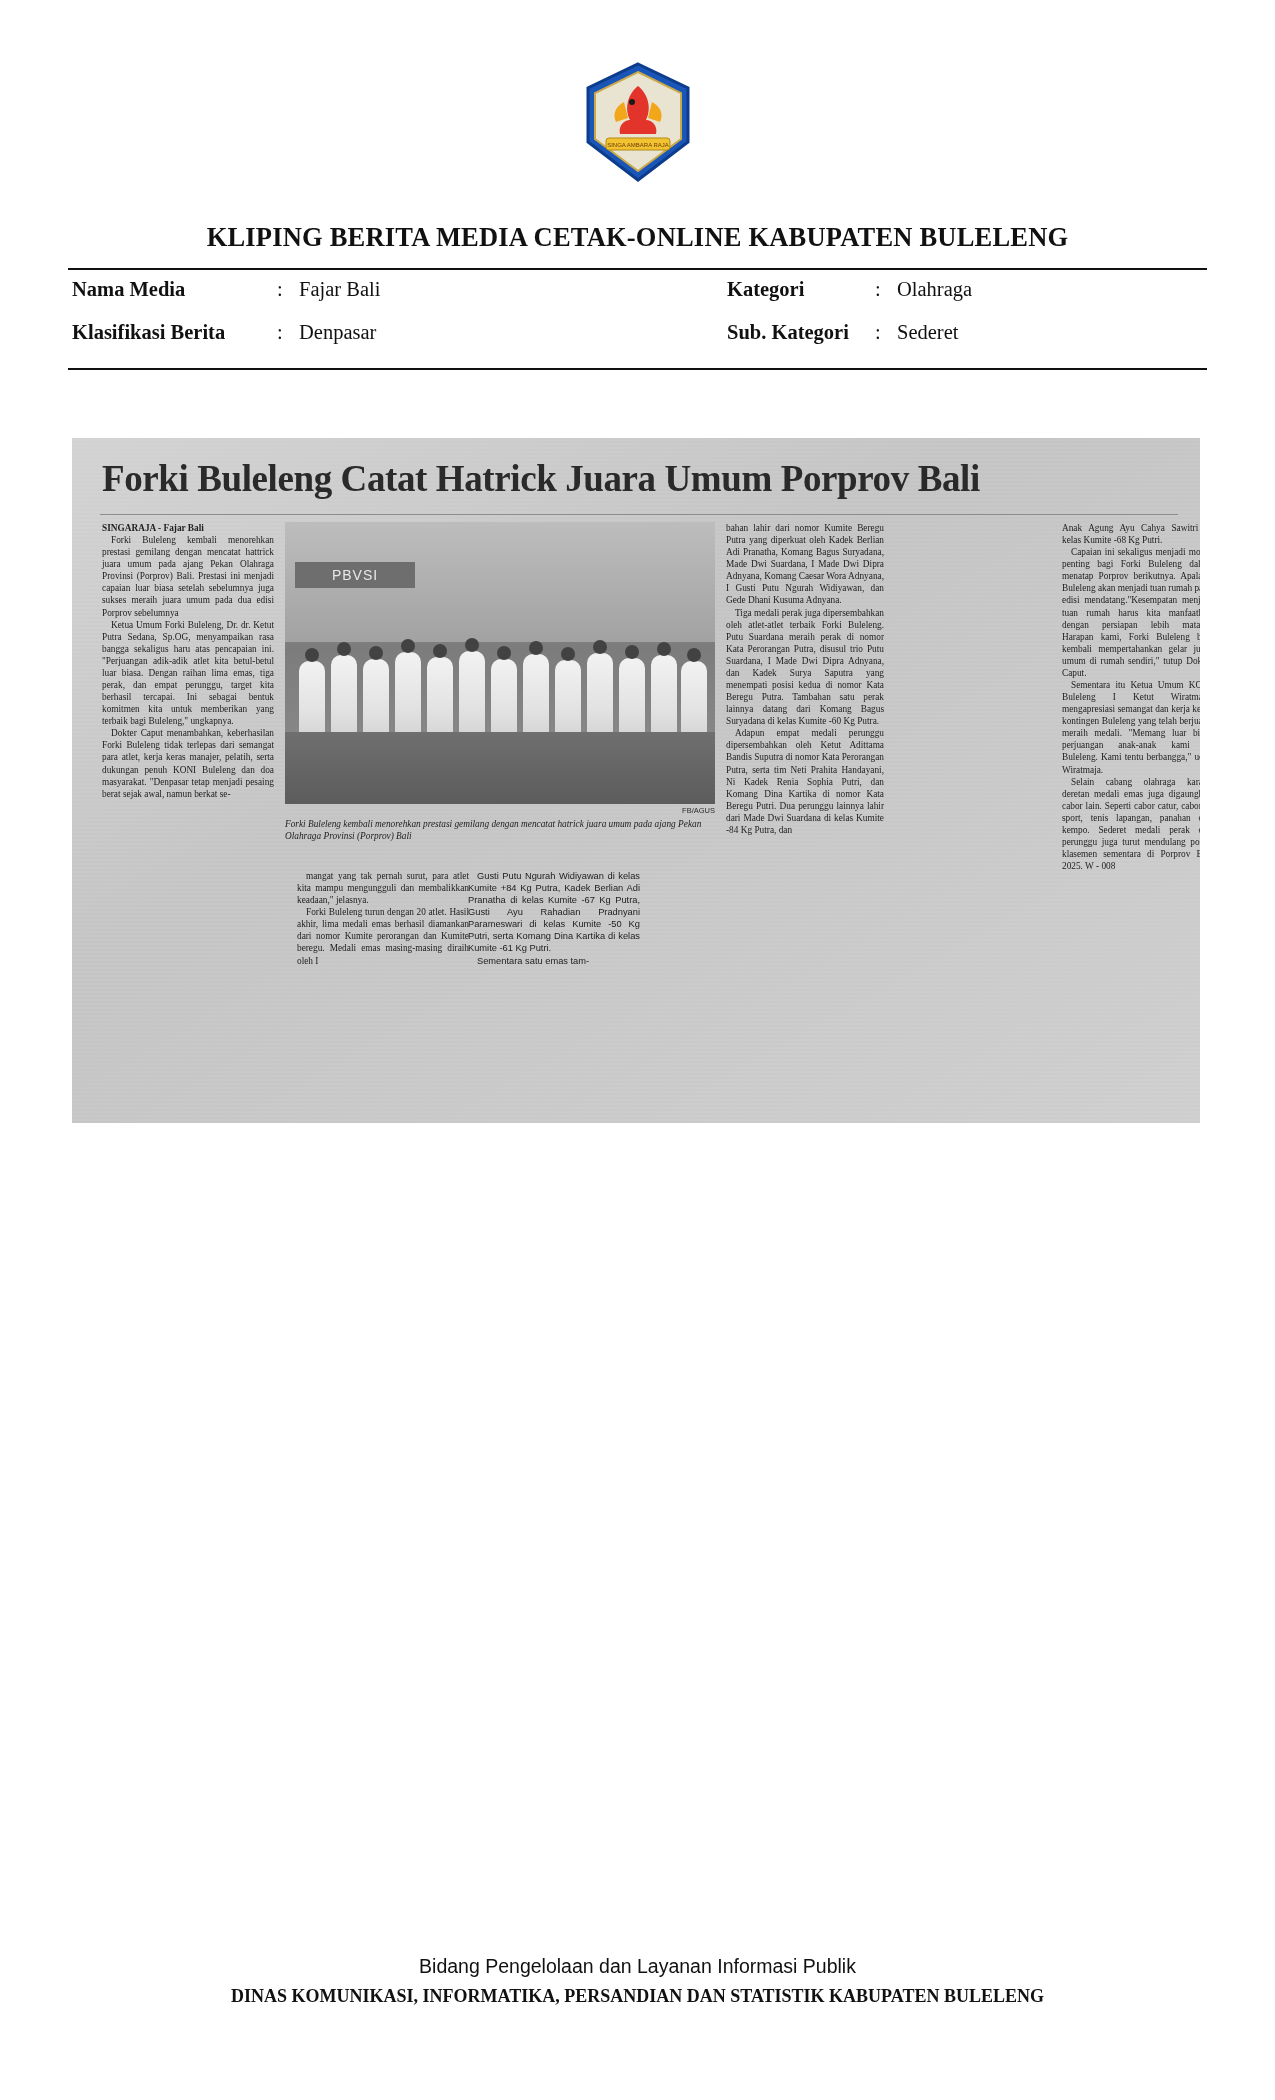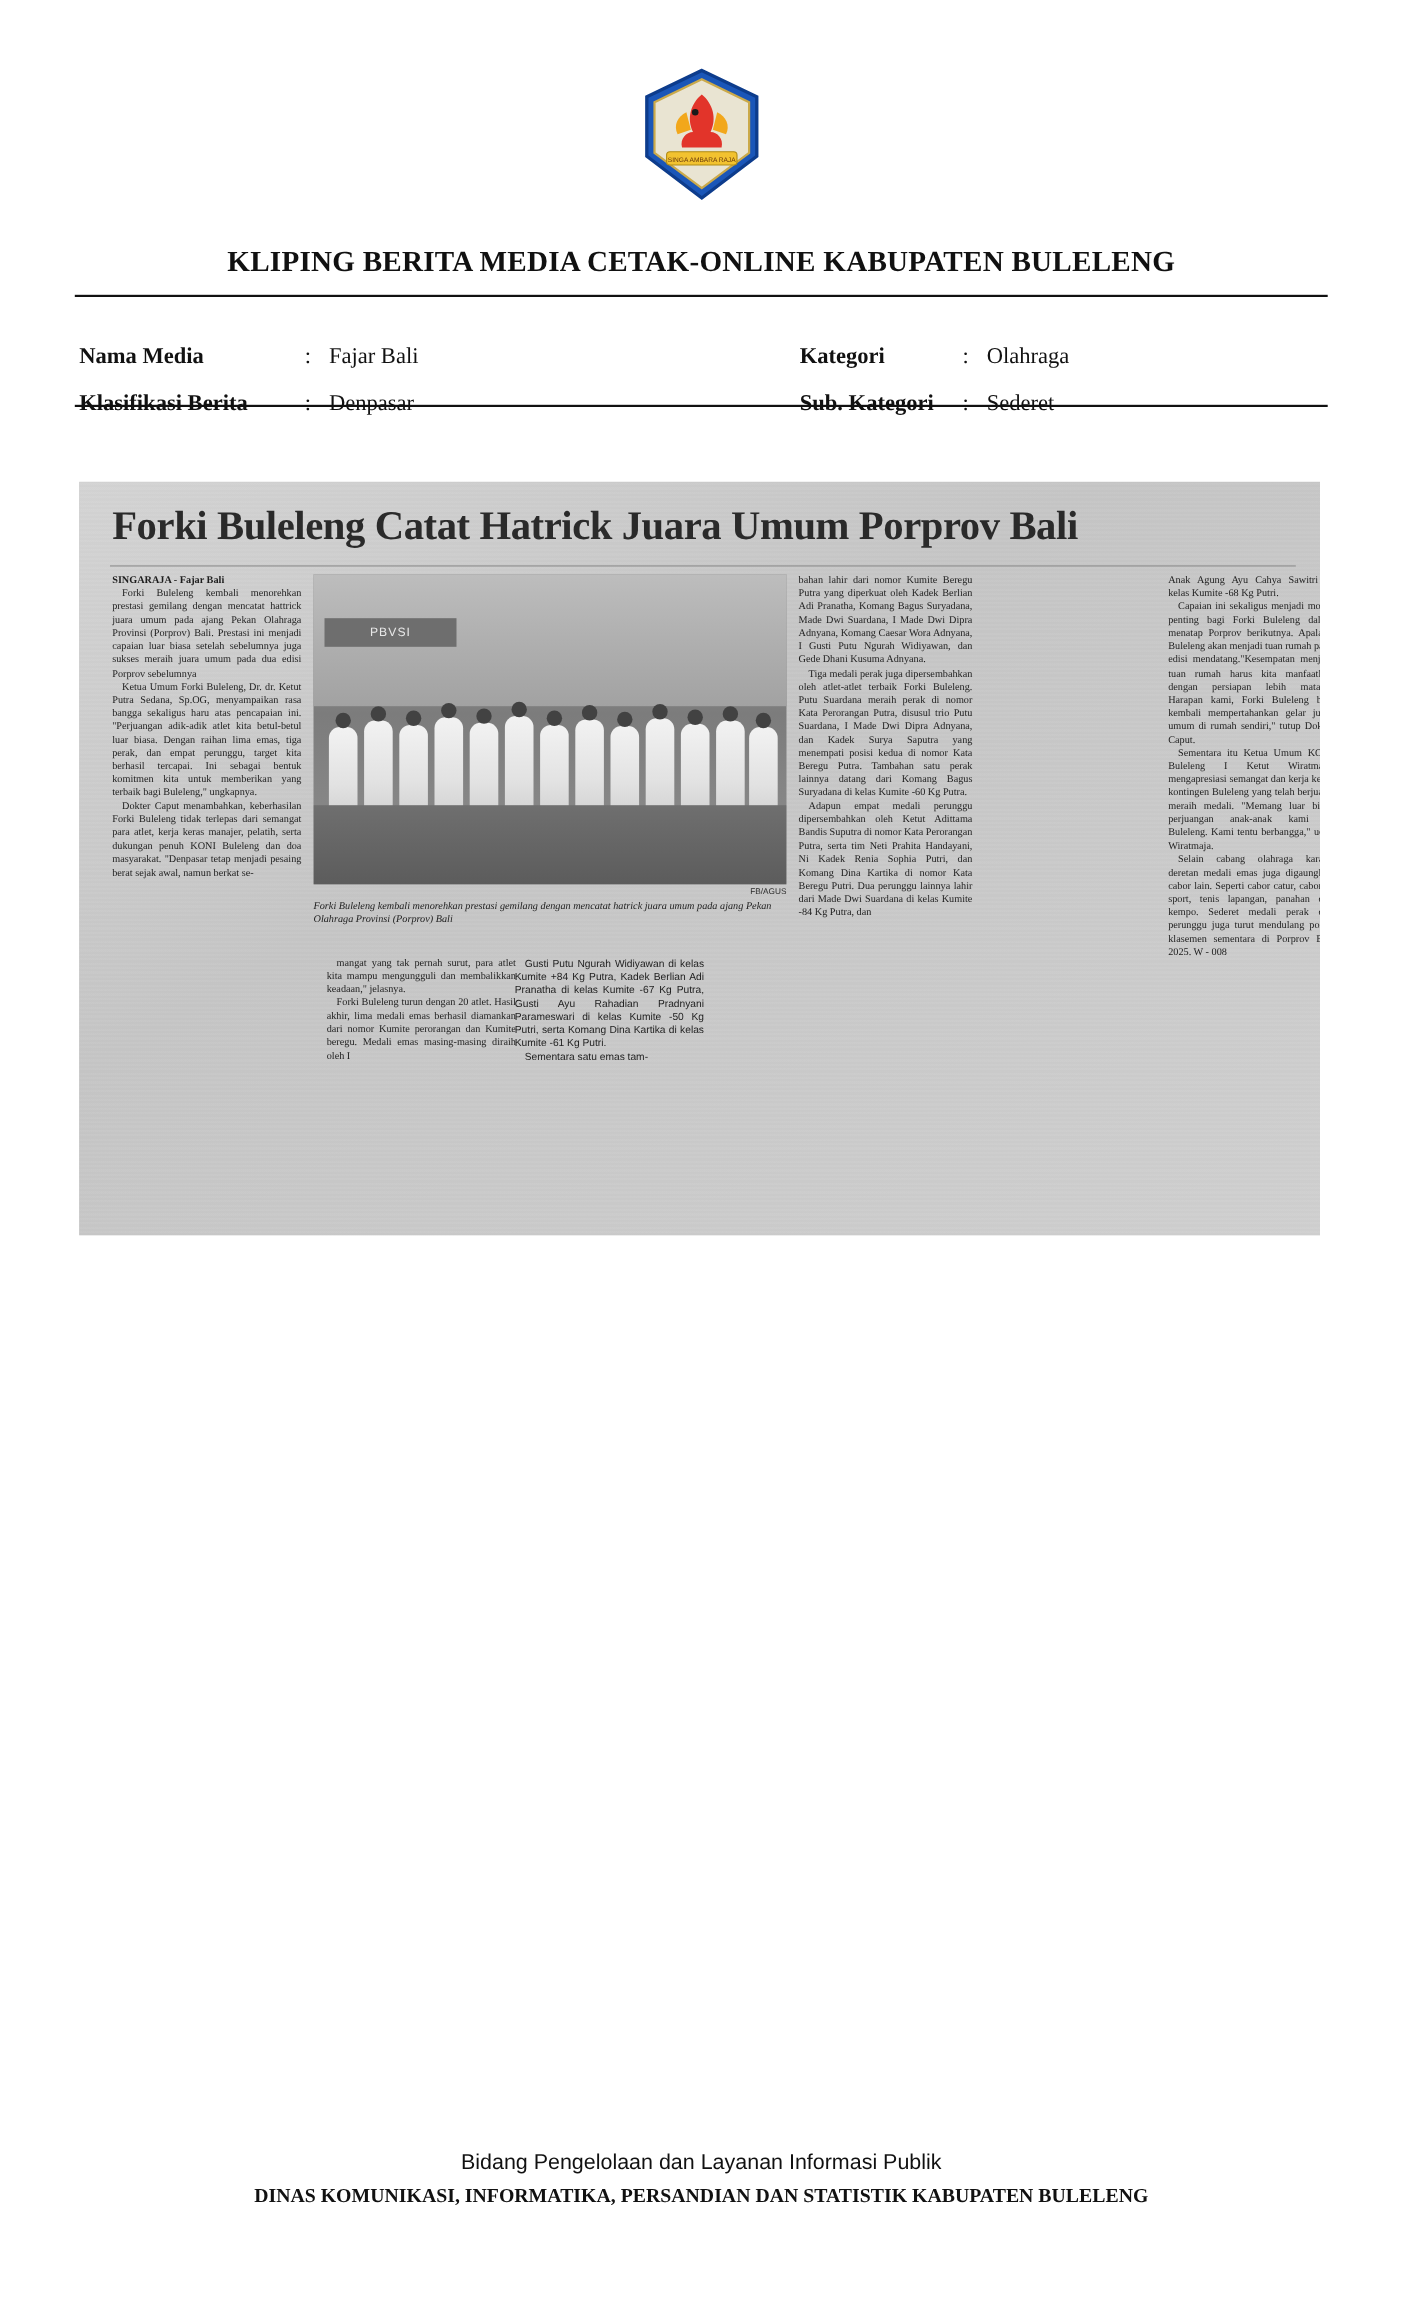--- a/index.html
+++ b/index.html
@@ -73,21 +73,20 @@
   }
   .meta-cell {
     display: flex;
     align-items: baseline;
   }
   .meta-cell.left { width: 655px; }
   .meta-label {
     font-weight: bold;
     font-size: 20.5px;
     font-family: "Liberation Serif", serif;
-    margin-top: 35px;
   }
   .meta-label.l1 { width: 205px; }
   .meta-label.l2 { width: 148px; }
   .meta-colon {
     width: 22px;
     font-size: 20.5px;
   }
   .meta-value {
     font-size: 20.5px;
     font-family: "Liberation Serif", serif;
@@ -171,21 +170,21 @@
     height: 282px;
     background: linear-gradient(180deg,#9a9a9a 0%, #7c7c7c 45%, #8f8f8f 100%);
     overflow: hidden;
   }
   .photo .wall {
     position:absolute; left:0; top:0; right:0; height:120px;
     background: linear-gradient(180deg,#bdbdbd,#a2a2a2);
   }
   .photo .banner {
     position:absolute; left:10px; top:40px; width:120px; height:26px;
-    background:#6e6e6e; color:#e8e8e8; font-size:11px; font-family:"Liberation Sans",sans-serif;
+    background:#6e6e6e; color:#e8e8e8; font-size:14px; font-family:"Liberation Sans",sans-serif;
     display:flex; align-items:center; justify-content:center; letter-spacing:1px;
   }
   .photo .floor {
     position:absolute; left:0; right:0; bottom:0; height:72px;
     background: linear-gradient(180deg,#6f6f6f,#5c5c5c);
   }
   .photo .crowd {
     position:absolute; left:0; right:0; top:95px; height:130px;
   }
   .photo .p {

